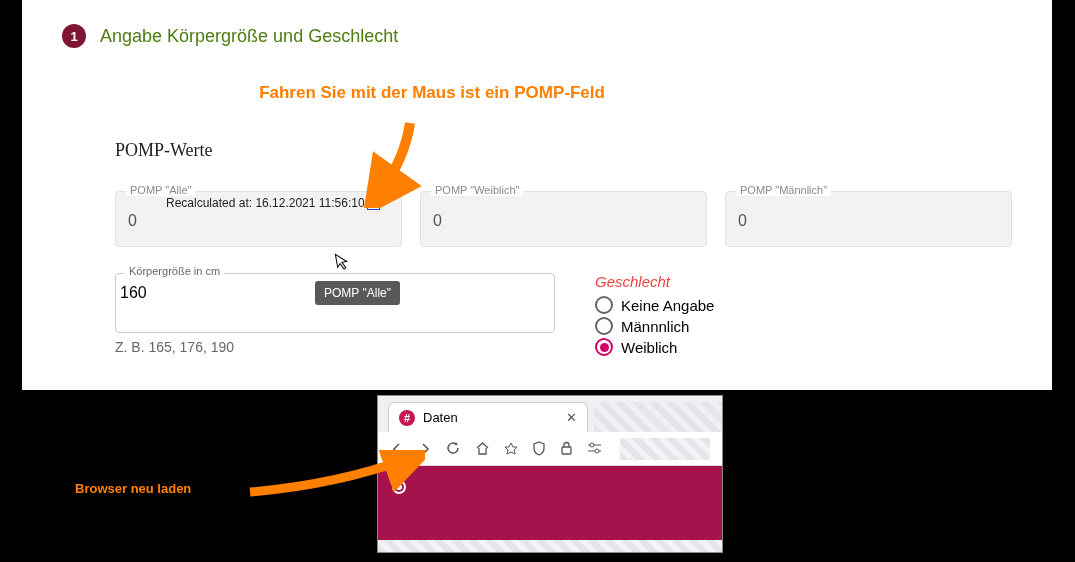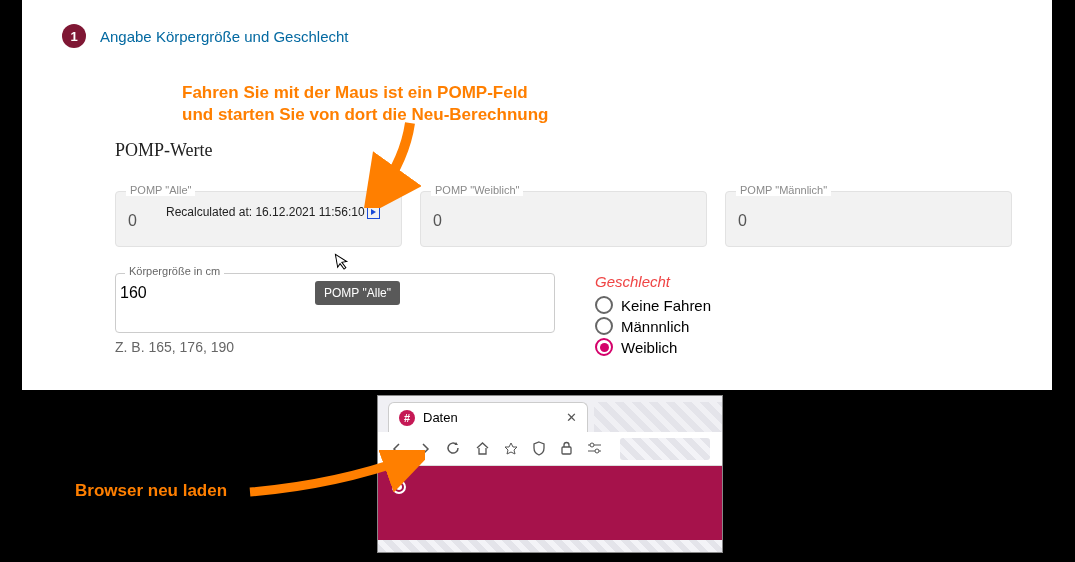--- a/index.html
+++ b/index.html
@@ -18,23 +18,23 @@
     background: #fff;
     padding: 24px 40px;
   }
   .step-header { display: flex; align-items: center; gap: 14px; }
   .step-badge {
     width: 24px; height: 24px; border-radius: 50%;
     background: #7f1734; color: #fff;
     display: flex; align-items: center; justify-content: center;
     font-size: 13px; font-weight: 600;
   }
-  .step-title { font-size: 15px; color: #0369a1; font-weight: 500; }
+  .step-title { font-size: 18px; color: #4d7c0f; font-weight: 500; }
   .annot {
-    position:absolute; text-align:left;
+    position:absolute; text-align:center;
     color:#ff7f00; font-weight:700; font-size:17px;
     line-height:1.3;
     width:500px;
   }
   .pomp-section {
     position:absolute; left:93px; top:140px; right:40px;
   }
   .pomp-title { font-size:18px; color:#222; margin-bottom:30px;font-family:Liberation Serif, serif; }
   .pomp-row { display:flex; gap:18px; }
   .pomp-field {
@@ -43,21 +43,21 @@
     background:#f2f2f2; height:56px;
     padding:8px 12px 4px 12px;
   }
   .pomp-label {
     position:absolute; top:-8px; left:10px;
     background:#fff; padding:0 4px;
     font-size:11px; color:#8a8a8a;
   }
   .pomp-value { font-size:16px; color:#555; margin-top:12px; }
   .recalc {
-    position:absolute; top:13px; left:50px; font-size:12px; color:#222;
+    position:absolute; top:4px; left:50px; font-size:12px; color:#222;
     display:flex; align-items:center; gap:2px;
   }
   .recalc-play {
     width:13px;height:13px;border:1.5px solid #1a4bd8;
     display:inline-flex;align-items:center;justify-content:center;
   }
   .recalc-play::after{
     content:""; border-left:5px solid #1a4bd8;
     border-top:3px solid transparent; border-bottom:3px solid transparent;
     margin-left:1px;
@@ -131,41 +131,40 @@
   }
   .content-dot{
     width:14px;height:14px;border:2px solid #fff;border-radius:50%;
     display:flex;align-items:center;justify-content:center;
   }
   .content-dot::after{content:"";width:6px;height:6px;border-radius:50%;background:#fff;}
   .bottom-strip{height:12px;background:repeating-linear-gradient(45deg,#e4e4ea,#e4e4ea 6px,#f3f3f7 6px,#f3f3f7 12px);}
 
   .annot2 {
     position:absolute; left:75px; top:481px;
-    color:#ff7f00; font-weight:700; font-size:17px;
+    color:#ff7f00; font-weight:700; font-size:13px;
   }
 
   svg.arrow { position:absolute; pointer-events:none; }
   .cursor {
     position:absolute; left:336px; top:252px; font-size:16px; color:#000;
     transform:rotate(-10deg);
   }
 </style>
 </head>
 <body>
 
 <div class="panel">
   <div class="step-header">
     <div class="step-badge">1</div>
     <div class="step-title">Angabe Körpergröße und Geschlecht</div>
   </div>
 
   <div class="annot" style="left:160px; top:82px;">
     <div>Fahren Sie mit der Maus ist ein POMP-Feld</div>
-    <div>und starten Sie von dort die Neu-Berechnung</div>
   </div>
 
   <div class="pomp-section">
     <div class="pomp-title">POMP-Werte</div>
     <div class="pomp-row">
       <div class="pomp-field">
         <span class="pomp-label">POMP "Alle"</span>
         <span class="recalc">
           <span>Recalculated at: 16.12.2021 11:56:10</span>
           <span class="recalc-play"></span>
@@ -186,21 +185,21 @@
       <div class="height-box">
         <span class="height-label">Körpergröße in cm</span>
         <div class="height-field">160</div>
         <div class="tooltip-badge">POMP "Alle"</div>
         <div class="height-hint">Z. B. 165, 176, 190</div>
       </div>
       <div class="gender">
         <div class="gender-title">Geschlecht</div>
         <div class="gopt">
           <span class="radio"></span>
-          <span>Keine Fahren</span>
+          <span>Keine Angabe</span>
         </div>
         <div class="gopt">
           <span class="radio"></span>
           <span>Männnlich</span>
         </div>
         <div class="gopt">
           <span class="radio sel"></span>
           <span>Weiblich</span>
         </div>
       </div>

